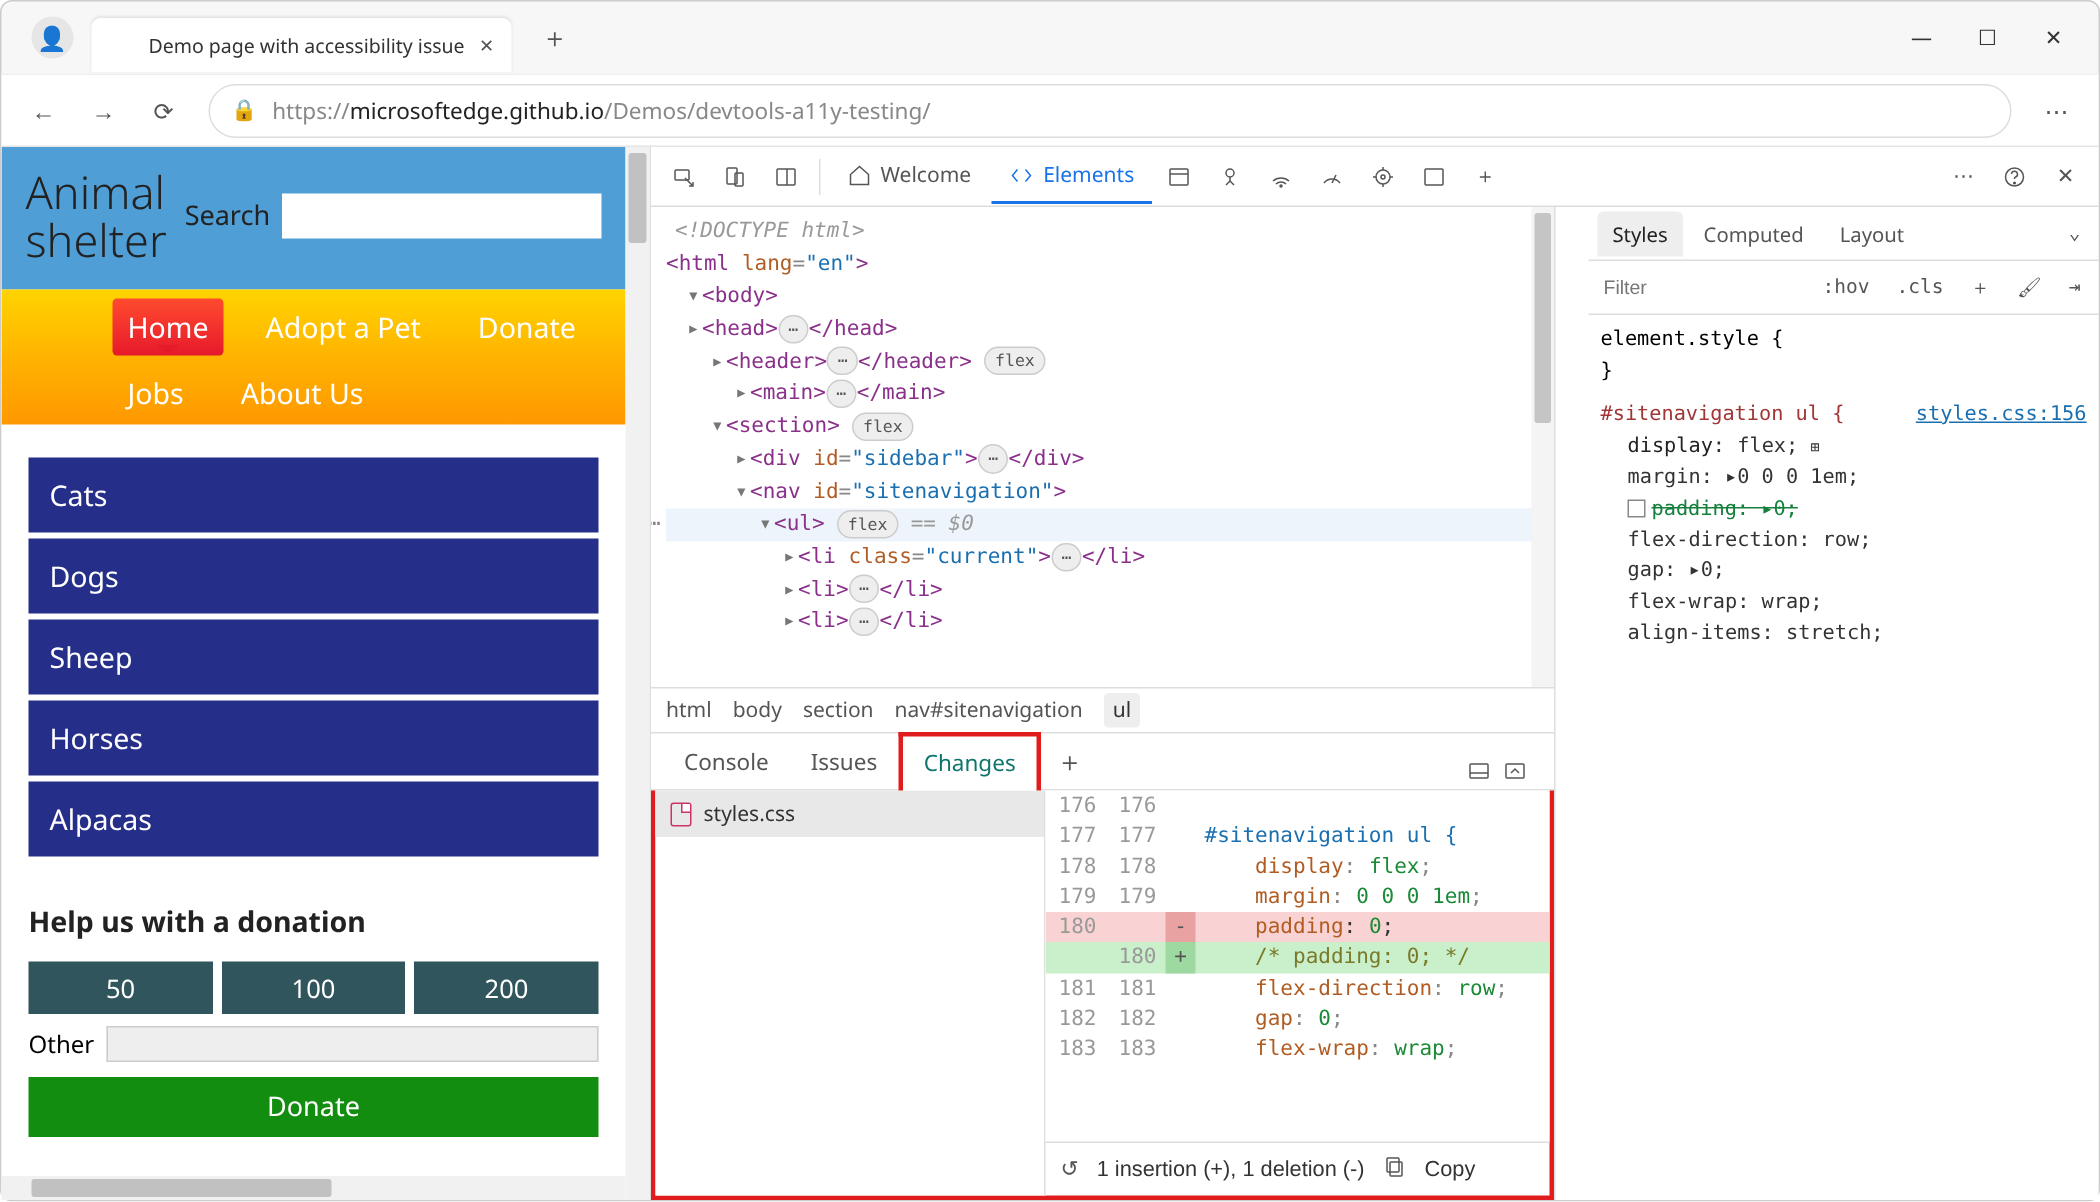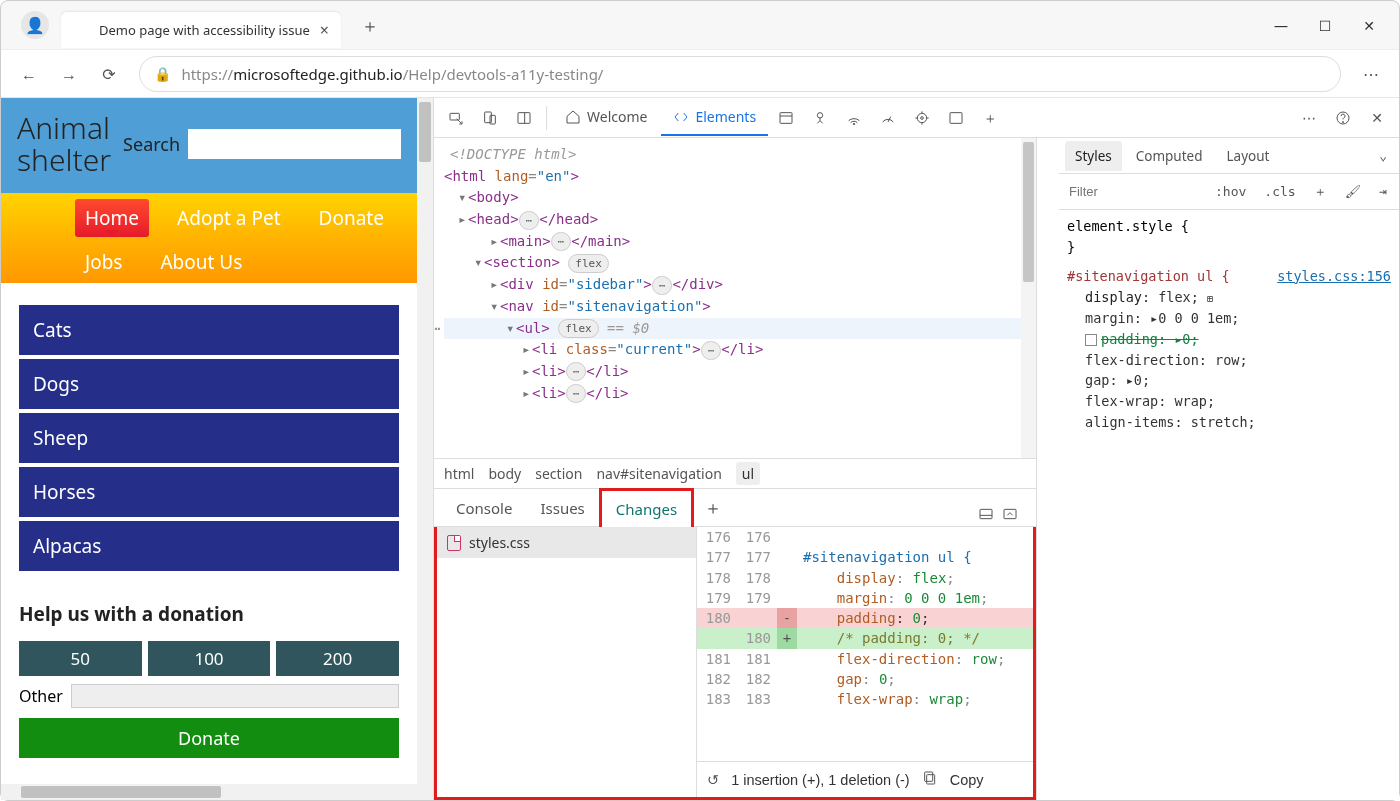--- a/index.html
+++ b/index.html
@@ -139,21 +139,21 @@
     <div class="winbtn">✕</div>
   </div>
 
   <div class="toolbar">
     <div class="tbtn">←</div>
     <div class="tbtn">→</div>
     <div class="tbtn">⟳</div>
     <div class="urlbar">
       <span class="lockicon">🔒</span>
       <span class="url-text">
-        <span>https://</span><span class="host">microsoftedge.github.io</span><span>/Help/devtools-a11y-testing/</span>
+        <span>https://</span><span class="host">microsoftedge.github.io</span><span>/Demos/devtools-a11y-testing/</span>
       </span>
     </div>
     <div class="tbtn">⋯</div>
   </div>
 
   <div class="content">
 
     <div class="page-pane">
       <div class="page-inner">
         <div class="page-header">
@@ -282,20 +282,21 @@
         <div class="dt-ico">✕</div>
       </div>
 
       <div class="dt-body">
         <div class="dom-panel">
           <div class="dom-tree">
             <div class="dom-line"><span class="tree-ind" style="width:6px"></span><span class="gray">&lt;!DOCTYPE html&gt;</span></div>
             <div class="dom-line"><span class="tag">&lt;html</span> <span class="attr">lang</span>=<span class="val">"en"</span><span class="tag">&gt;</span></div>
             <div class="dom-line"><span class="tree-ind" style="width:14px"></span><span class="tri">▾</span><span class="tag">&lt;body&gt;</span></div>
             <div class="dom-line"><span class="tree-ind" style="width:14px"></span><span class="tri">▸</span><span class="tag">&lt;head&gt;</span><span class="pill">⋯</span><span class="tag">&lt;/head&gt;</span></div>
+            <div class="dom-line"><span class="tree-ind" style="width:30px"></span><span class="tri">▸</span><span class="tag">&lt;header&gt;</span><span class="pill">⋯</span><span class="tag">&lt;/header&gt;</span> <span class="pill">flex</span></div>
             <div class="dom-line"><span class="tree-ind" style="width:46px"></span><span class="tri">▸</span><span class="tag">&lt;main&gt;</span><span class="pill">⋯</span><span class="tag">&lt;/main&gt;</span></div>
             <div class="dom-line"><span class="tree-ind" style="width:30px"></span><span class="tri">▾</span><span class="tag">&lt;section&gt;</span> <span class="pill">flex</span></div>
             <div class="dom-line"><span class="tree-ind" style="width:46px"></span><span class="tri">▸</span><span class="tag">&lt;div</span> <span class="attr">id</span>=<span class="val">"sidebar"</span><span class="tag">&gt;</span><span class="pill">⋯</span><span class="tag">&lt;/div&gt;</span></div>
             <div class="dom-line"><span class="tree-ind" style="width:46px"></span><span class="tri">▾</span><span class="tag">&lt;nav</span> <span class="attr">id</span>=<span class="val">"sitenavigation"</span><span class="tag">&gt;</span></div>
             <div class="dom-line sel-line"><span style="position:absolute;left:-2px;color:#888">⋯</span><span class="tree-ind" style="width:62px"></span><span class="tri">▾</span><span class="tag">&lt;ul&gt;</span> <span class="pill">flex</span> <span class="gray">== $0</span></div>
             <div class="dom-line"><span class="tree-ind" style="width:78px"></span><span class="tri">▸</span><span class="tag">&lt;li</span> <span class="attr">class</span>=<span class="val">"current"</span><span class="tag">&gt;</span><span class="pill">⋯</span><span class="tag">&lt;/li&gt;</span></div>
             <div class="dom-line"><span class="tree-ind" style="width:78px"></span><span class="tri">▸</span><span class="tag">&lt;li&gt;</span><span class="pill">⋯</span><span class="tag">&lt;/li&gt;</span></div>
             <div class="dom-line"><span class="tree-ind" style="width:78px"></span><span class="tri">▸</span><span class="tag">&lt;li&gt;</span><span class="pill">⋯</span><span class="tag">&lt;/li&gt;</span></div>
             <div class="dom-scroll-v">
                 <div class="th"></div>

